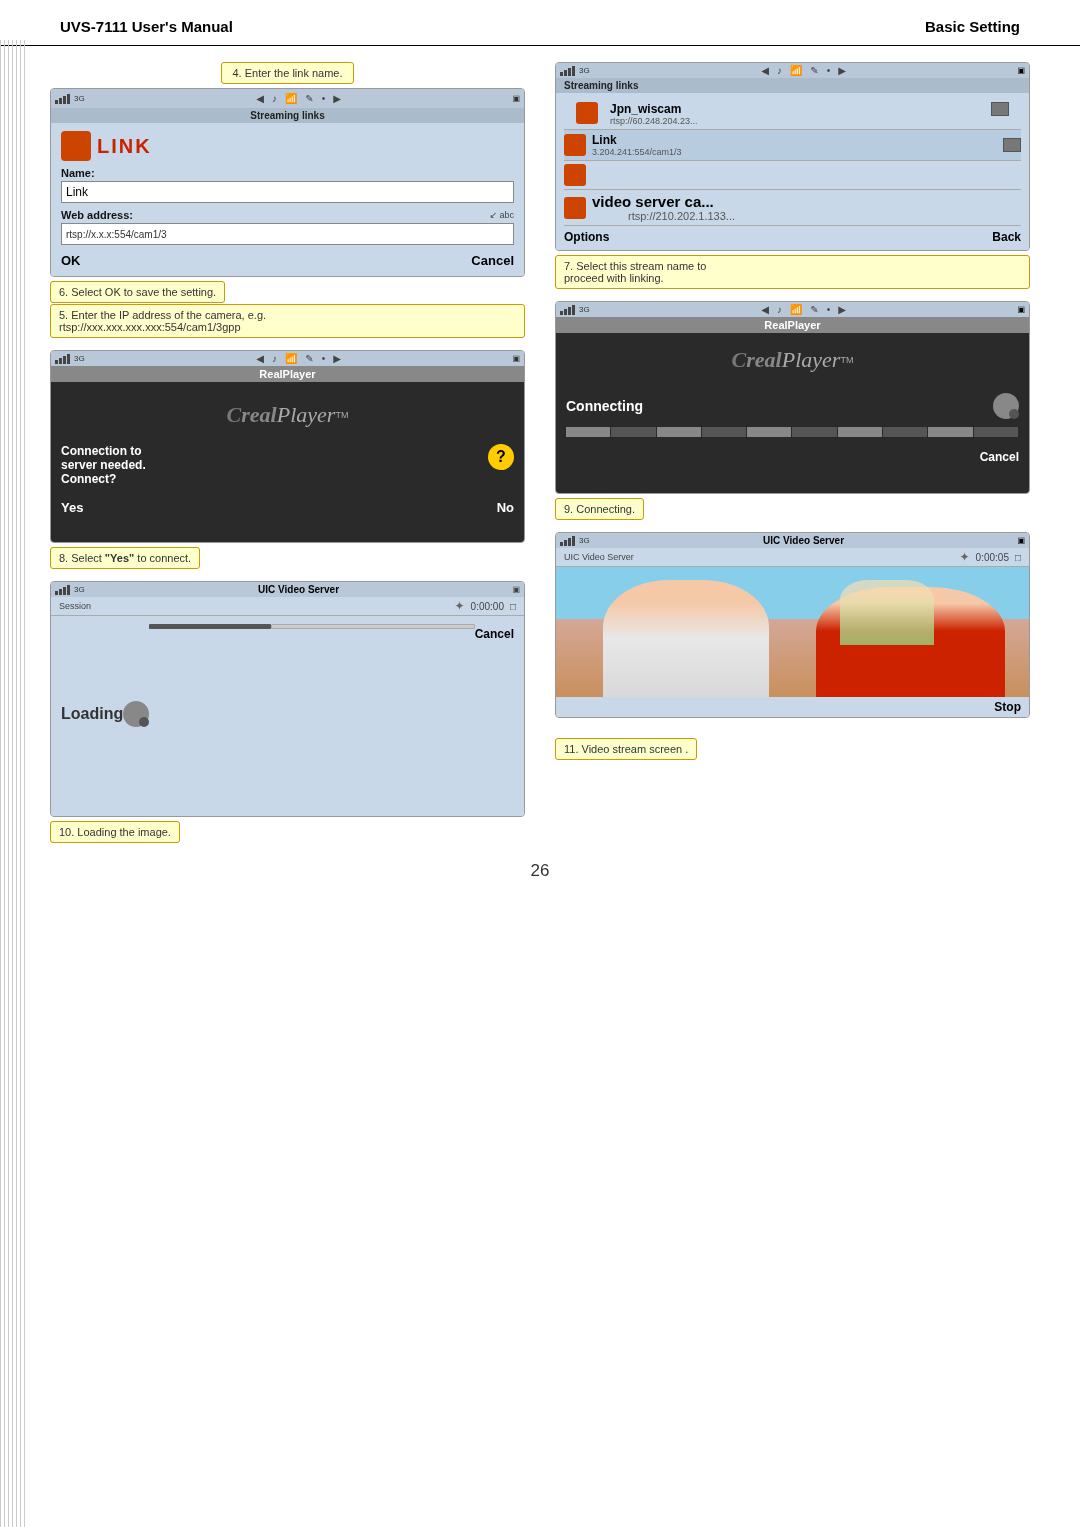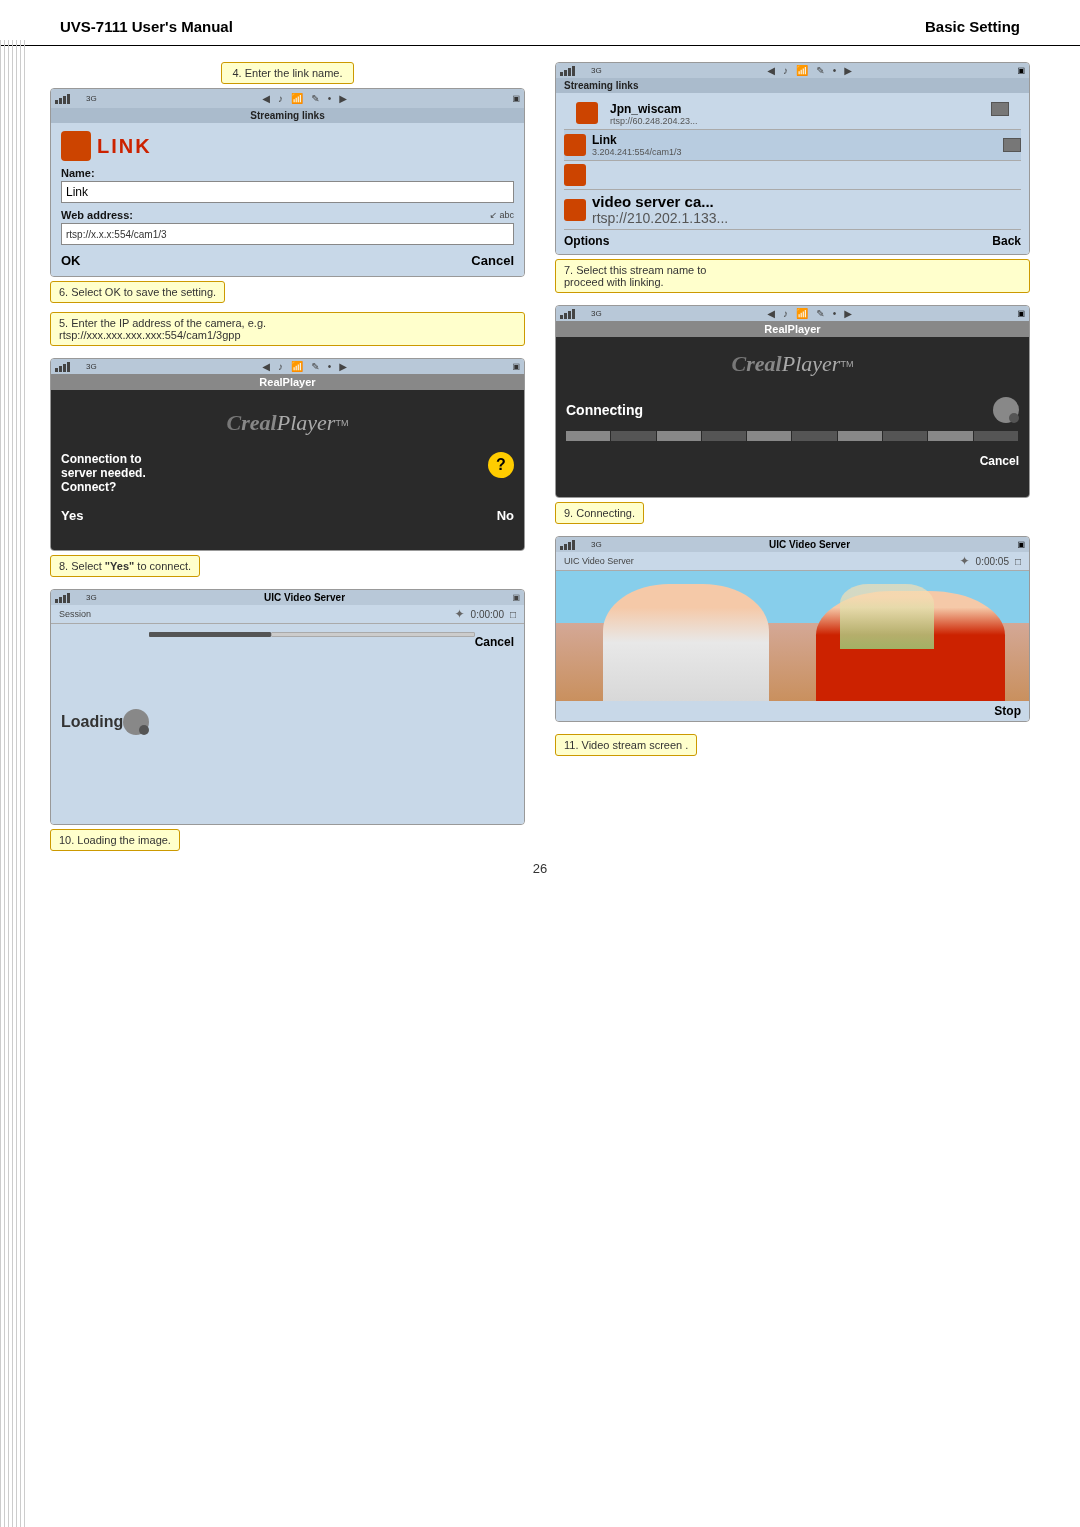--- a/index.html
+++ b/index.html
@@ -60,21 +60,21 @@
     .toolbar-icon {
       font-size: 10px;
       color: #444;
     }
 
     .phone-header {
       display: flex;
       align-items: center;
       padding: 2px 4px;
       background: #b8c8d8;
-      gap: 16px;
+      gap: 4px;
     }
 
     .phone-header .signal-bars {
       display: flex;
       gap: 1px;
       align-items: flex-end;
     }
 
     .bar { background: #444; width: 3px; }
     .bar1 { height: 4px; }
@@ -157,21 +157,21 @@
         </div>
 
         <div style="display: flex; justify-content: space-between;">
           <button style="font-size: 13px; font-weight: bold; color: #000; background: transparent; border: none; cursor: pointer;">OK</button>
           <button style="font-size: 13px; font-weight: bold; color: #000; background: transparent; border: none; cursor: pointer;">Cancel</button>
         </div>
       </div>
     </div>
 
     
-    <div style="background: #ffffcc; border: 1px solid #cc9900; border-radius: 3px; padding: 4px 8px; font-size: 11px; color: #333; margin-bottom: 9px; display: inline-block;">6. Select OK to save the setting.</div>
+    <div style="background: #ffffcc; border: 1px solid #cc9900; border-radius: 3px; padding: 4px 8px; font-size: 11px; color: #333; margin-bottom: 1px; display: inline-block;">6. Select OK to save the setting.</div>
 
     
     <div style="background: #ffffcc; border: 1px solid #cc9900; border-radius: 3px; padding: 4px 8px; font-size: 11px; color: #333; margin-bottom: 12px; white-space: pre-line;">5. Enter the IP address of the camera, e.g.
 rtsp://xxx.xxx.xxx.xxx:554/cam1/3gpp</div>
 
     
     <div class="phone-mockup" style="margin-bottom: 4px;">
       <div class="phone-header">
         <div class="signal-bars">
           <div class="bar bar1"></div>
@@ -313,21 +313,21 @@
           </div>
           <div style="width: 18px; height: 14px; background: #777; border: 1px solid #555;"></div>
         </div>
         <div style="display: flex; align-items: center; gap: 6px; padding: 3px 0; border-bottom: 1px solid #aaa;">
           <div style="width: 22px; height: 22px; background: #cc4400; border-radius: 3px; flex-shrink: 0;"></div>
         </div>
         <div style="display: flex; align-items: center; gap: 6px; padding: 3px 0; border-bottom: 1px solid #aaa;">
           <div style="width: 22px; height: 22px; background: #cc4400; border-radius: 3px; flex-shrink: 0;"></div>
           <div style="flex:1;">
             <div style="font-size: 15px; font-weight: bold; color: #000;">video server ca...</div>
-            <div style="font-size: 14px; color: #555;">rtsp://210.202.1.133...</div>
+            <div style="font-size: 11px; color: #555; margin-left: 36px;">rtsp://210.202.1.133...</div>
           </div>
         </div>
 
         <div style="display: flex; justify-content: space-between; margin-top: 4px;">
           <button style="font-size: 12px; font-weight: bold; color: #000; background: transparent; border: none; cursor: pointer;">Options</button>
           <button style="font-size: 12px; font-weight: bold; color: #000; background: transparent; border: none; cursor: pointer;">Back</button>
         </div>
       </div>
     </div>
 
@@ -432,18 +432,18 @@
           <div style="position: absolute; top: 10%; right: 20%; width: 20%; height: 50%; background: linear-gradient(180deg, #f5deb3 20%, #90ee90 100%); border-radius: 30% 30% 0 0; opacity: 0.7;"></div>
         </div>
 
         <div style="display: flex; justify-content: flex-end; padding: 3px 8px; background: #c8d8e8;">
           <button style="font-size: 12px; font-weight: bold; color: #000; background: transparent; border: none; cursor: pointer;">Stop</button>
         </div>
       </div>
     </div>
 
     
-    <div style="background: #ffffcc; border: 1px solid #cc9900; border-radius: 3px; padding: 4px 8px; font-size: 11px; color: #333; margin-top: 12px; display: inline-block;">11. Video stream screen .</div>
+    <div style="background: #ffffcc; border: 1px solid #cc9900; border-radius: 3px; padding: 4px 8px; font-size: 11px; color: #333; margin-top: 20px; display: inline-block;">11. Video stream screen .</div>
 
   </div>
 </div>
 
-<div style="text-align: center; font-size: 13px; color: #333; ">26</div>
+<div style="text-align: center; font-size: 17px; color: #333; margin-top: 8px;">26</div>
 
 </body></html>

